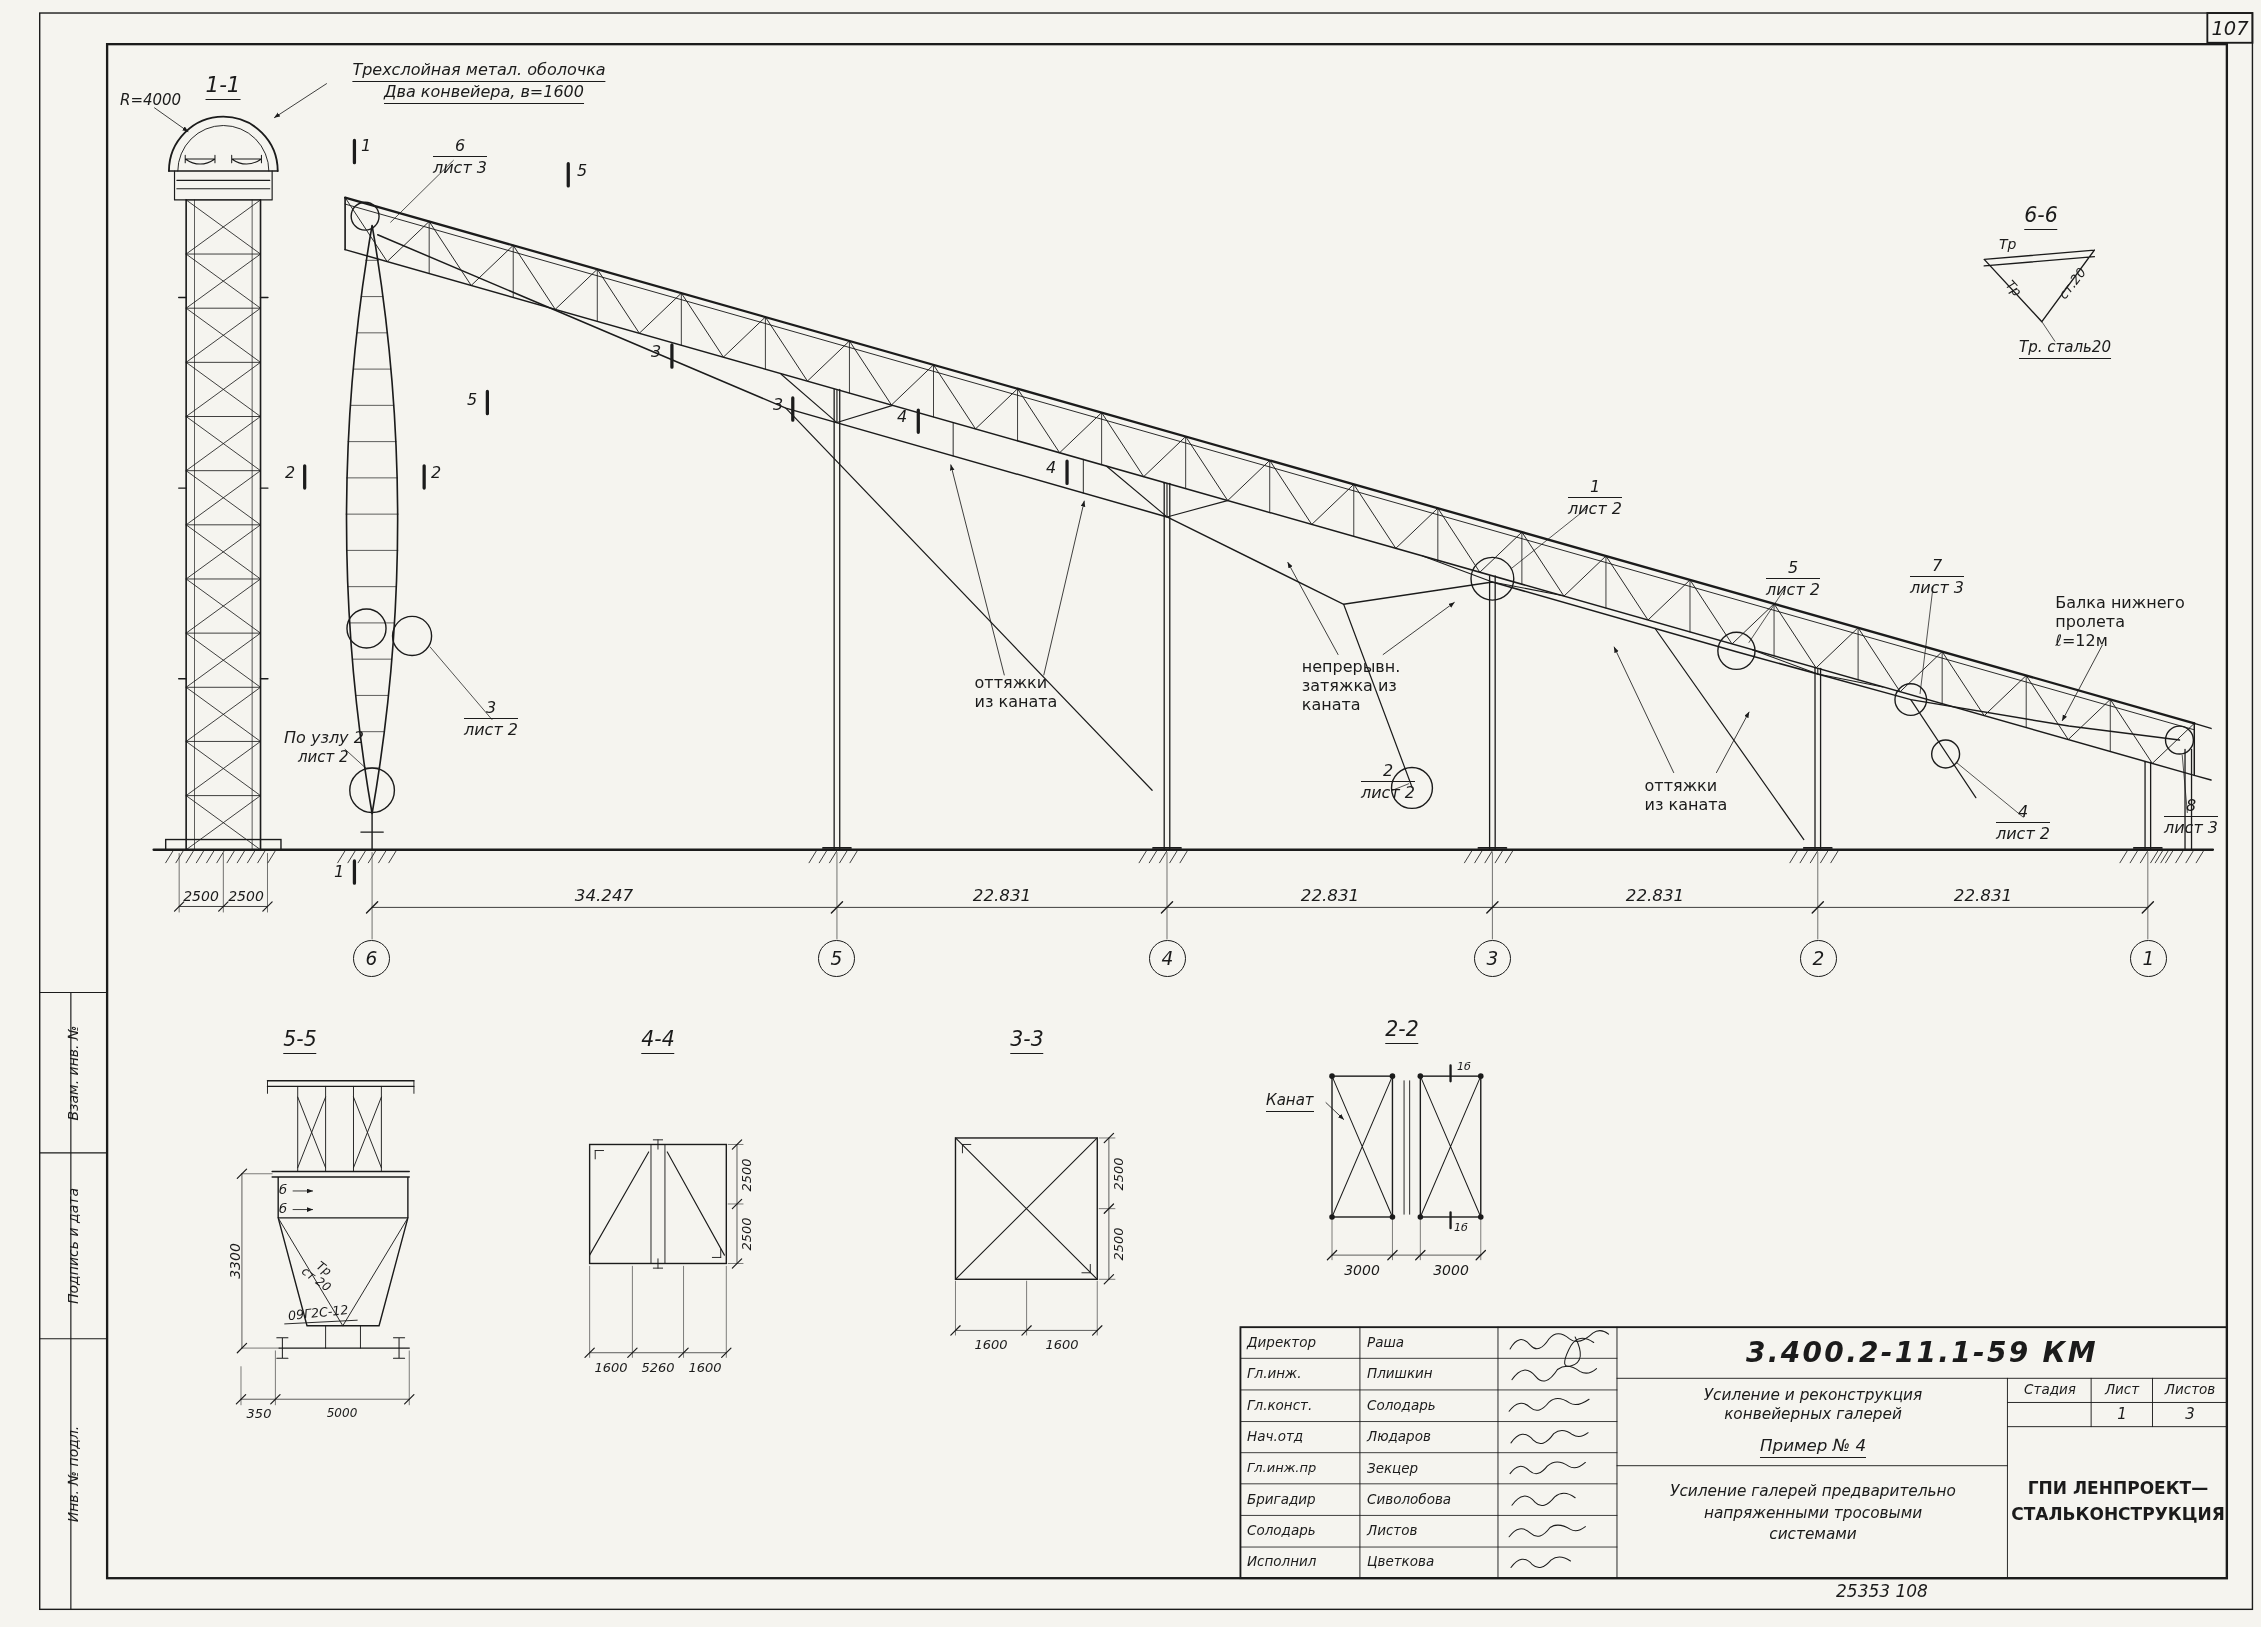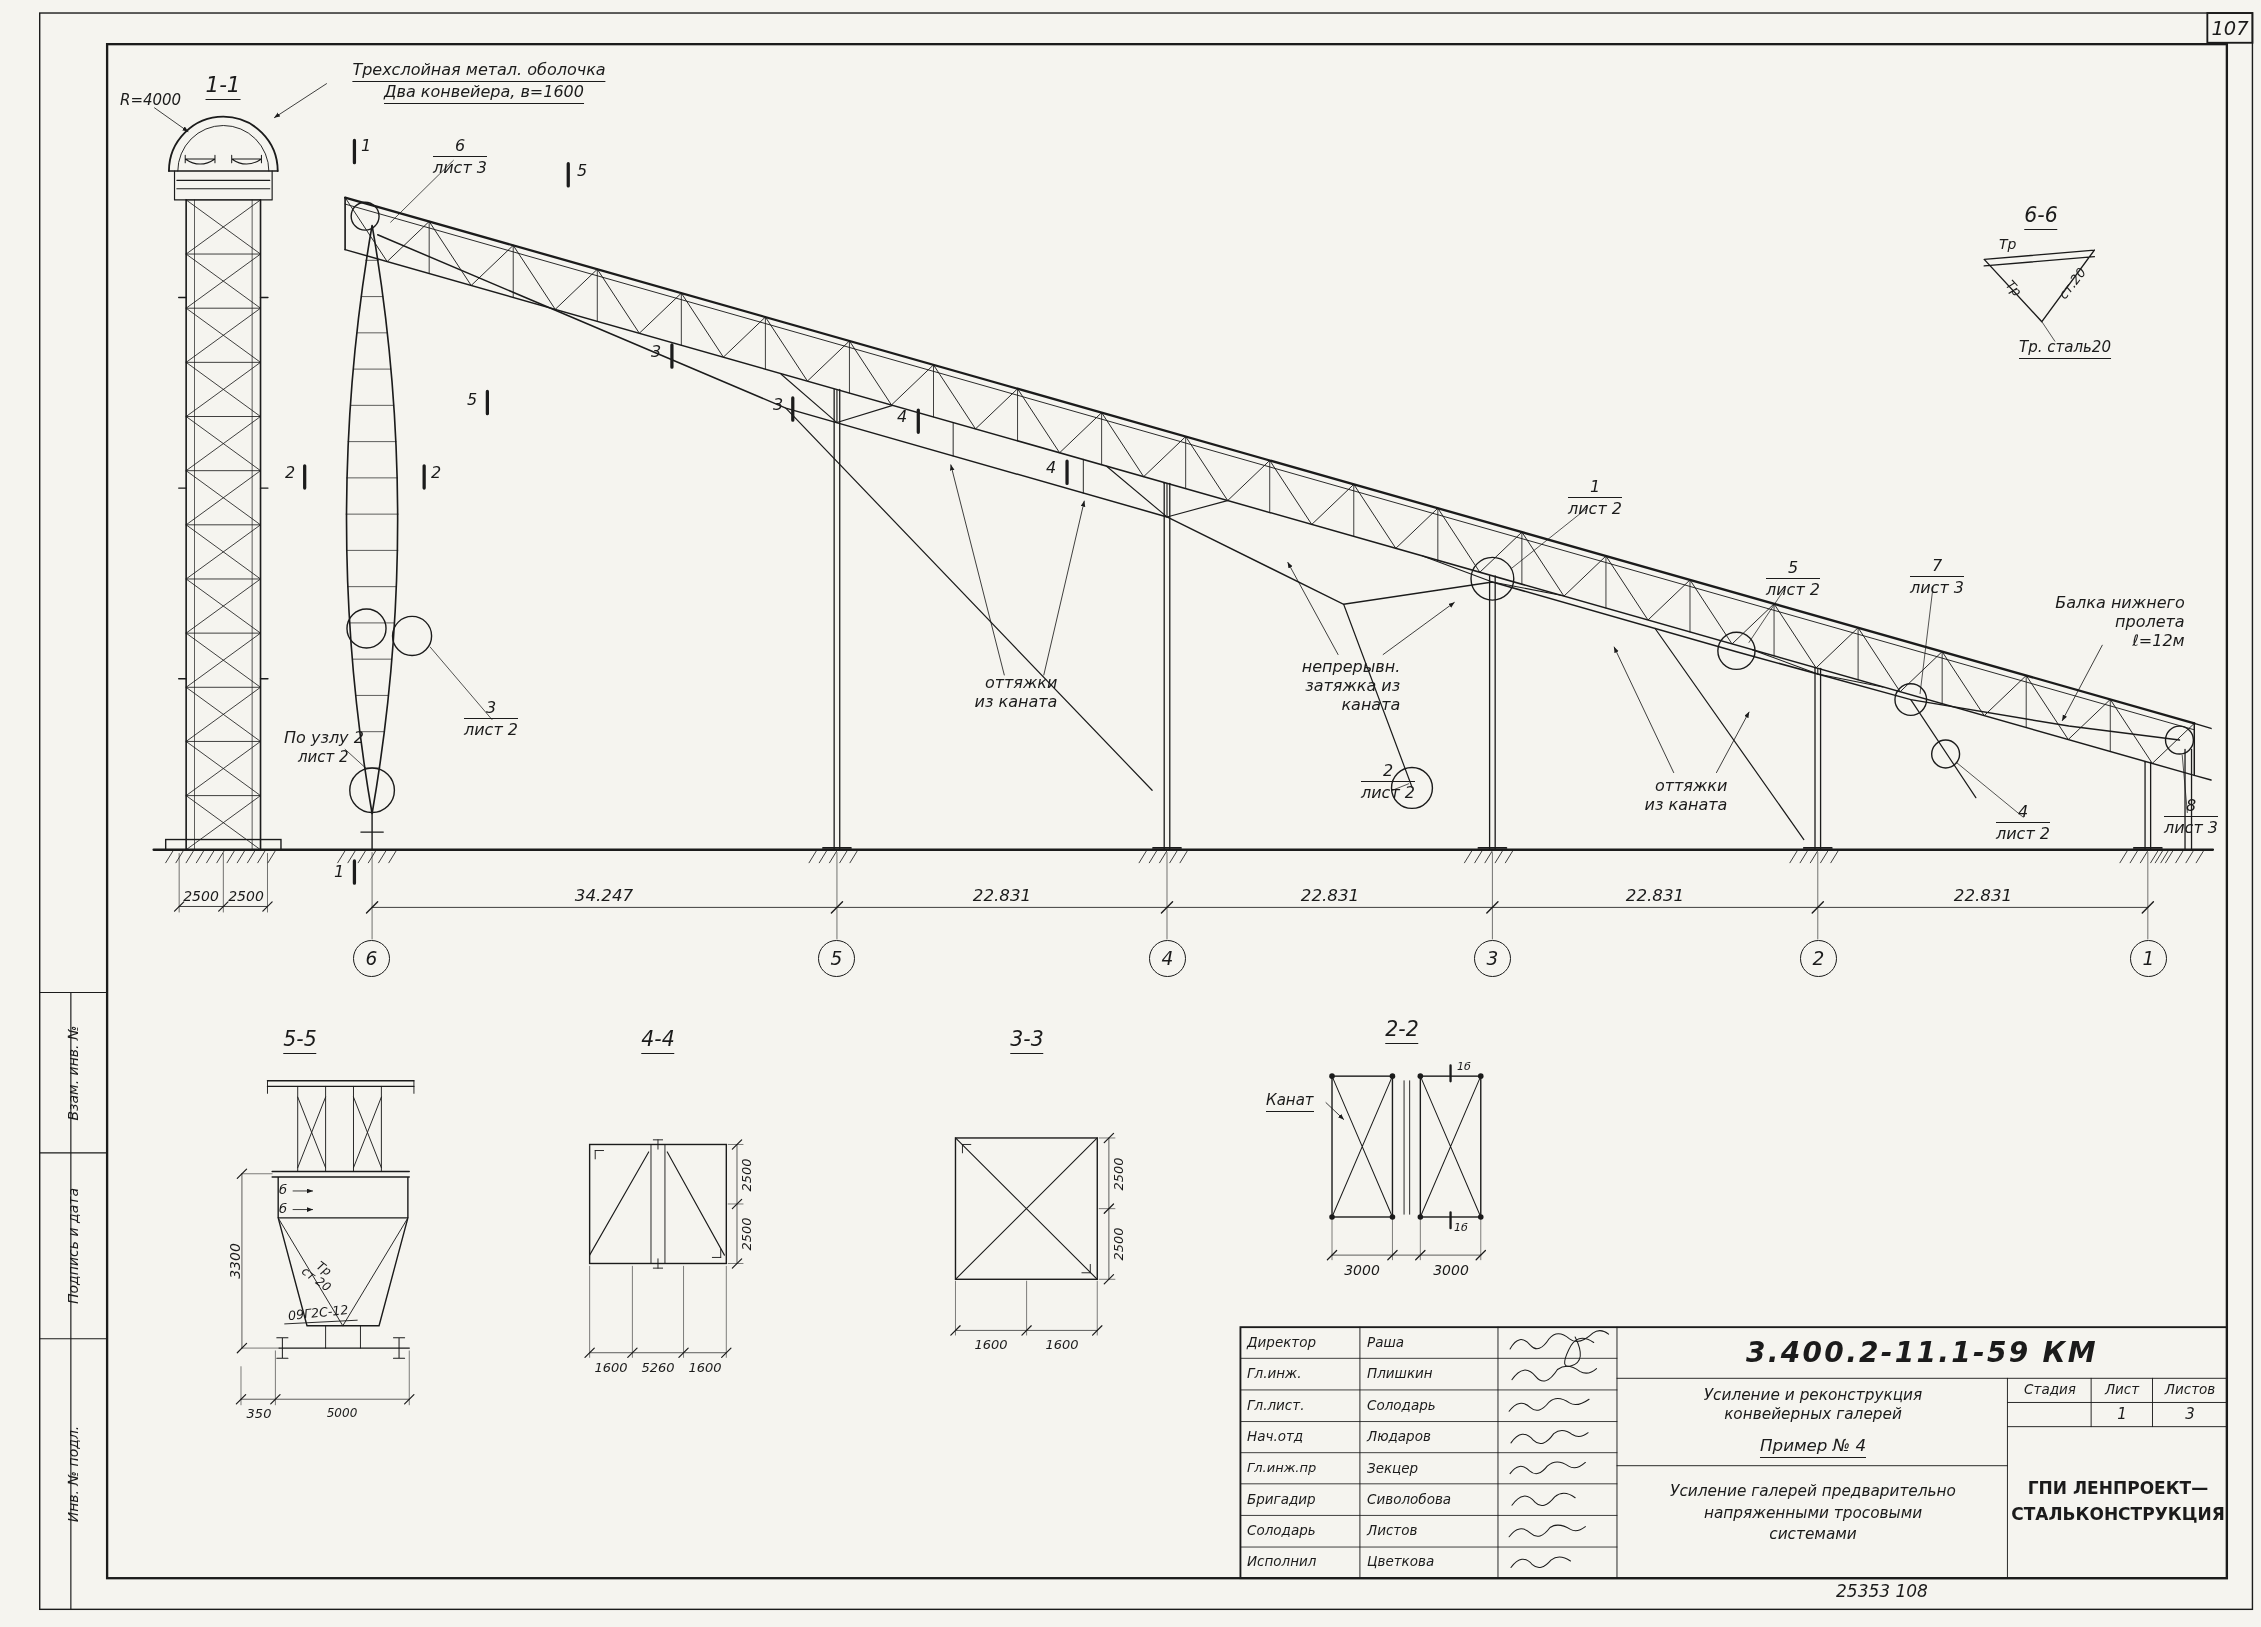--- a/index.html
+++ b/index.html
@@ -2,21 +2,21 @@
 <html style="font-size:7.4px"><head>
 <meta charset="utf-8">
 <style>
   *{box-sizing:border-box;margin:0;padding:0}
   body{background:#8f8e8a;font-family:"DejaVu Sans",sans-serif}
   .sheet{position:relative;width:2261px;height:1627px;background:#f5f4ef;color:#1b1b1b;overflow:hidden}
   svg.draw{position:absolute;left:0;top:0}
   .lbl{position:absolute;font-style:italic;font-size:15px;line-height:1.15;white-space:nowrap;color:#1b1b1b}
   .c{transform:translateX(-50%)}
   .u{border-bottom:1.4px solid currentColor;padding-bottom:1.4px}
-  .mlc{position:absolute;transform:translateX(-50%);text-align:right;font-style:italic;line-height:1.2;white-space:nowrap}
+  .mlc{position:absolute;transform:translateX(-50%);text-align:left;line-height:1.2;white-space:nowrap}
   .callout{position:absolute;transform:translateX(-50%);text-align:center;font-style:italic;font-size:16px}
   .callout .n{border-bottom:1.4px solid #1b1b1b;padding:0 4.6px 0.9px}
   .callout .s{padding-top:1.4px}
   .bubble{position:absolute;width:37px;height:37px;border:1.6px solid #1b1b1b;border-radius:50%;display:flex;align-items:center;justify-content:center;font-size:18.6px;font-style:italic;background:#f5f4ef}
   .rot90{transform:translate(-50%,-50%) rotate(-90deg)}
   .b{font-style:normal;font-weight:bold}
 </style>
 </head>
 <body>
 
@@ -528,21 +528,21 @@
 
 <div class="lbl c u" style="left:1402px;top:1018px;font-size:20.5px">2-2</div>
 <div class="lbl u" style="left:1266px;top:1092px;font-size:15px">Канат</div>
 <div class="lbl" style="left:1457px;top:1061px;font-size:11px">1б</div>
 <div class="lbl" style="left:1454px;top:1222px;font-size:11px">1б</div>
 <div class="lbl c" style="left:1362px;top:1262px;font-size:14px">3000</div>
 <div class="lbl c" style="left:1451px;top:1262px;font-size:14px">3000</div>
 
 <div class="lbl" style="left:1247px;top:1335px;font-size:13.5px">Директор</div>
 <div class="lbl" style="left:1247px;top:1366px;font-size:13.5px">Гл.инж.</div>
-<div class="lbl" style="left:1247px;top:1398px;font-size:13.5px">Гл.лист.</div>
+<div class="lbl" style="left:1247px;top:1398px;font-size:13.5px">Гл.конст.</div>
 <div class="lbl" style="left:1247px;top:1429px;font-size:13.5px">Нач.отд</div>
 <div class="lbl" style="left:1247px;top:1461px;font-size:13px">Гл.инж.пр</div>
 <div class="lbl" style="left:1247px;top:1492px;font-size:13.5px">Бригадир</div>
 <div class="lbl" style="left:1247px;top:1523px;font-size:13.5px">Солодарь</div>
 <div class="lbl" style="left:1247px;top:1554px;font-size:13.5px">Исполнил</div>
 
 <div class="lbl" style="left:1367px;top:1335px;font-size:13.5px">Раша</div>
 <div class="lbl" style="left:1367px;top:1366px;font-size:13.5px">Плишкин</div>
 <div class="lbl" style="left:1367px;top:1398px;font-size:13.5px">Солодарь</div>
 <div class="lbl" style="left:1367px;top:1429px;font-size:13.5px">Людаров</div>

